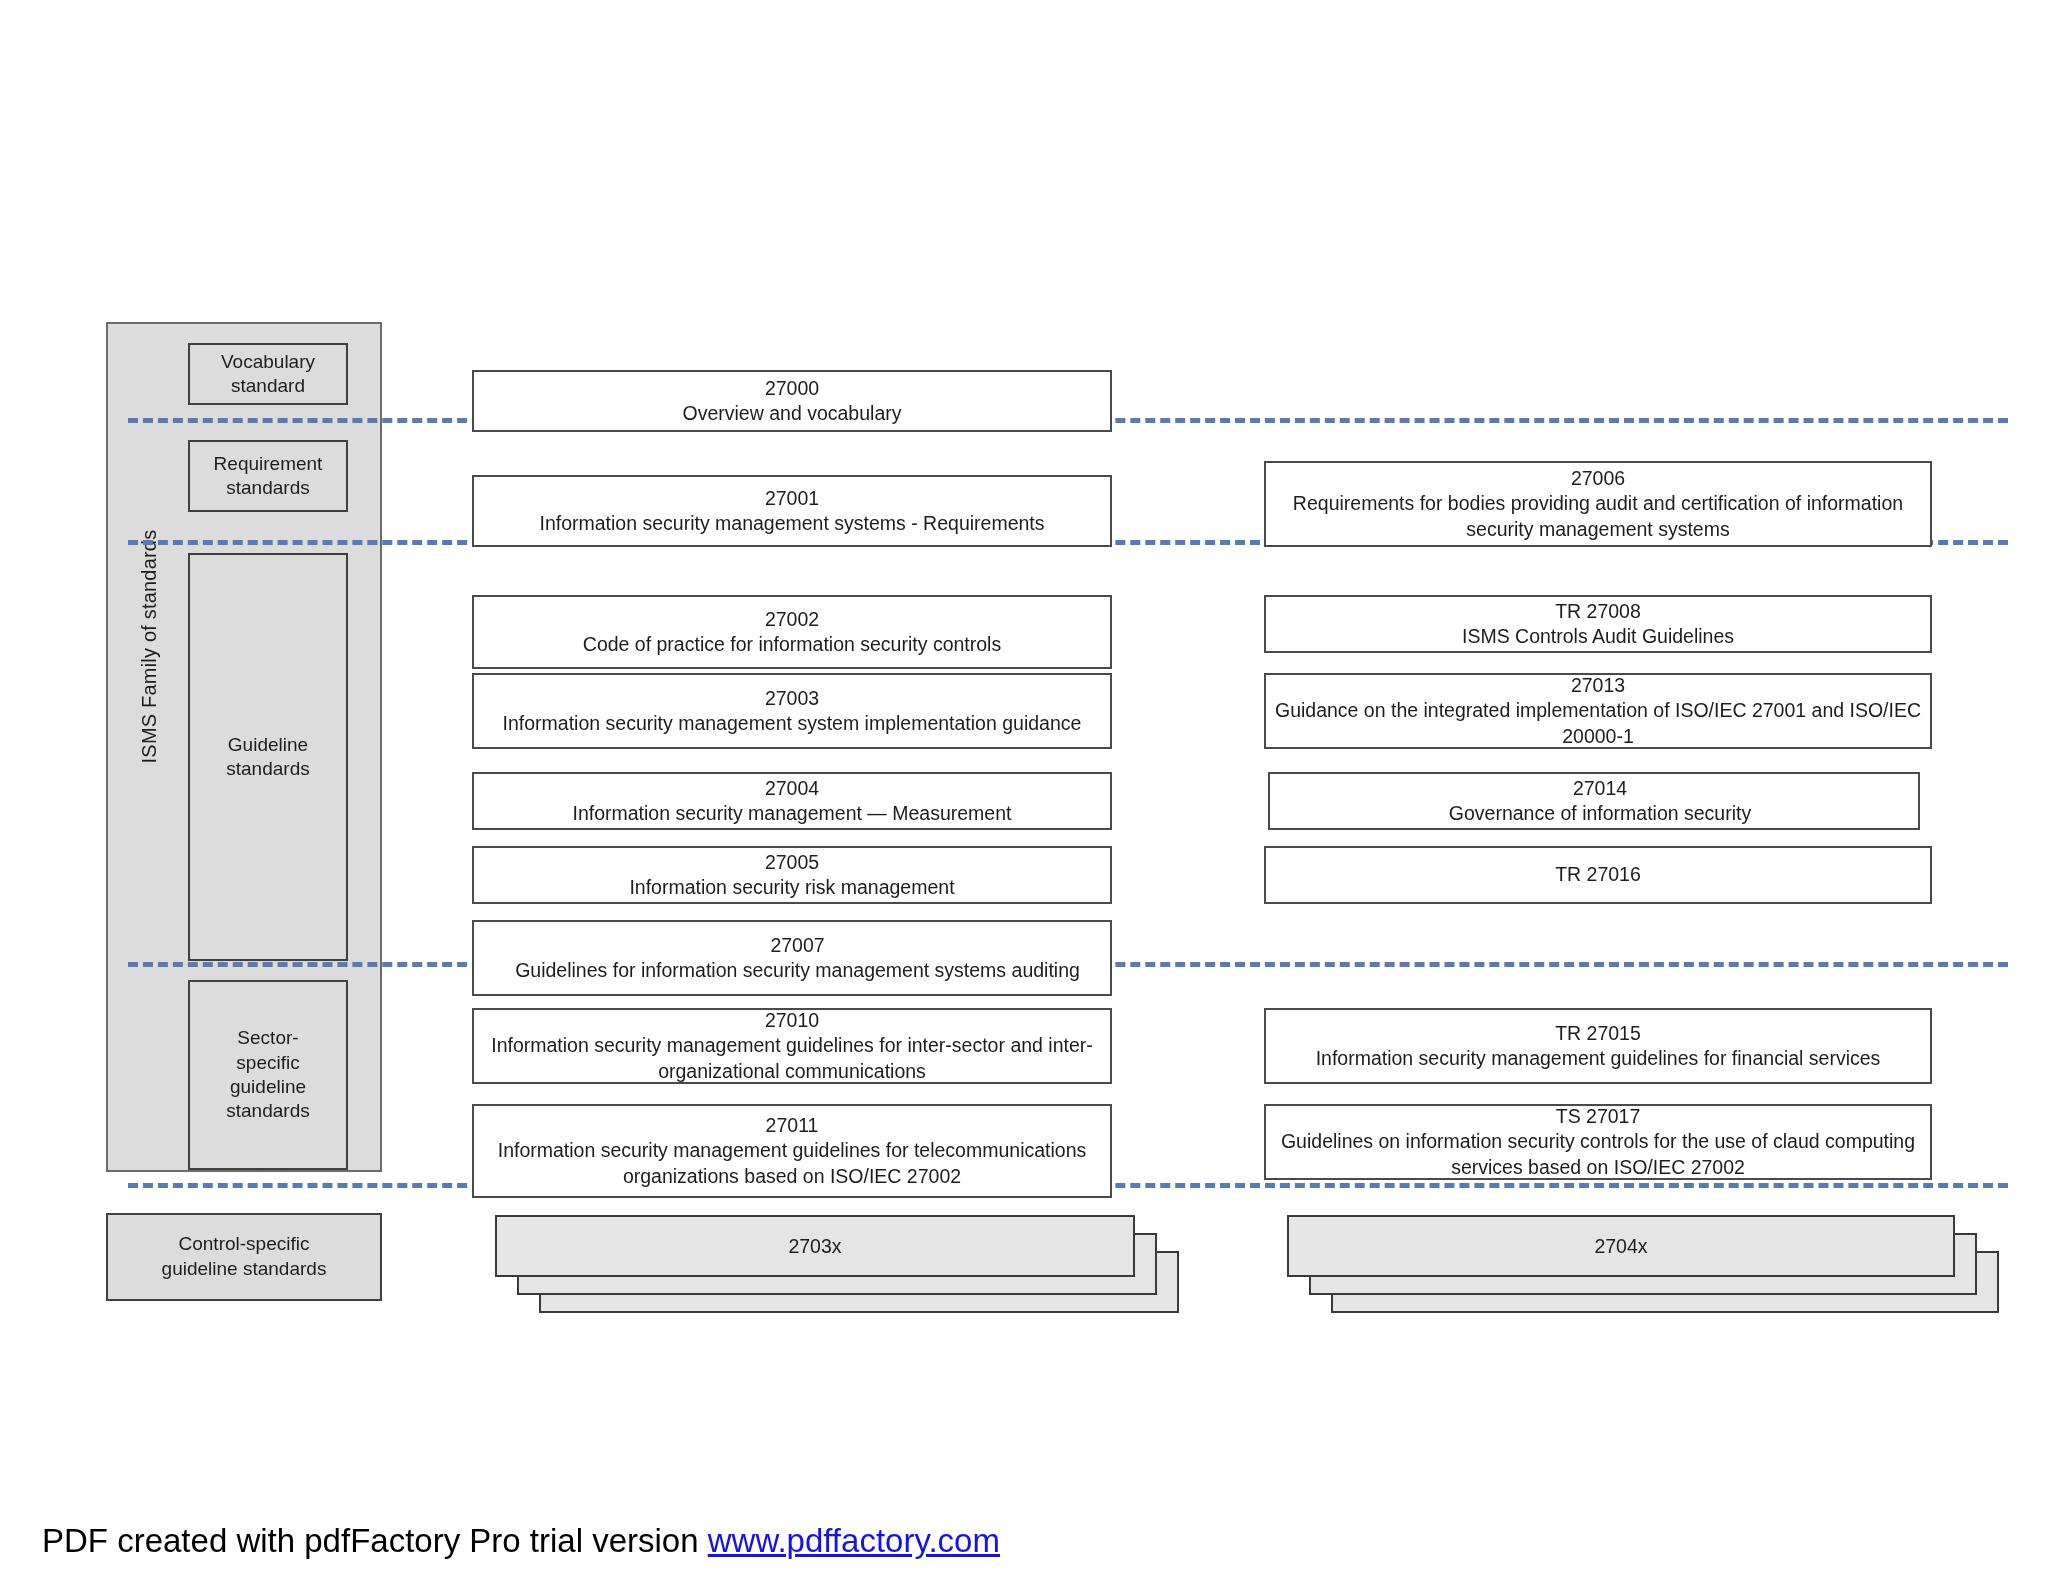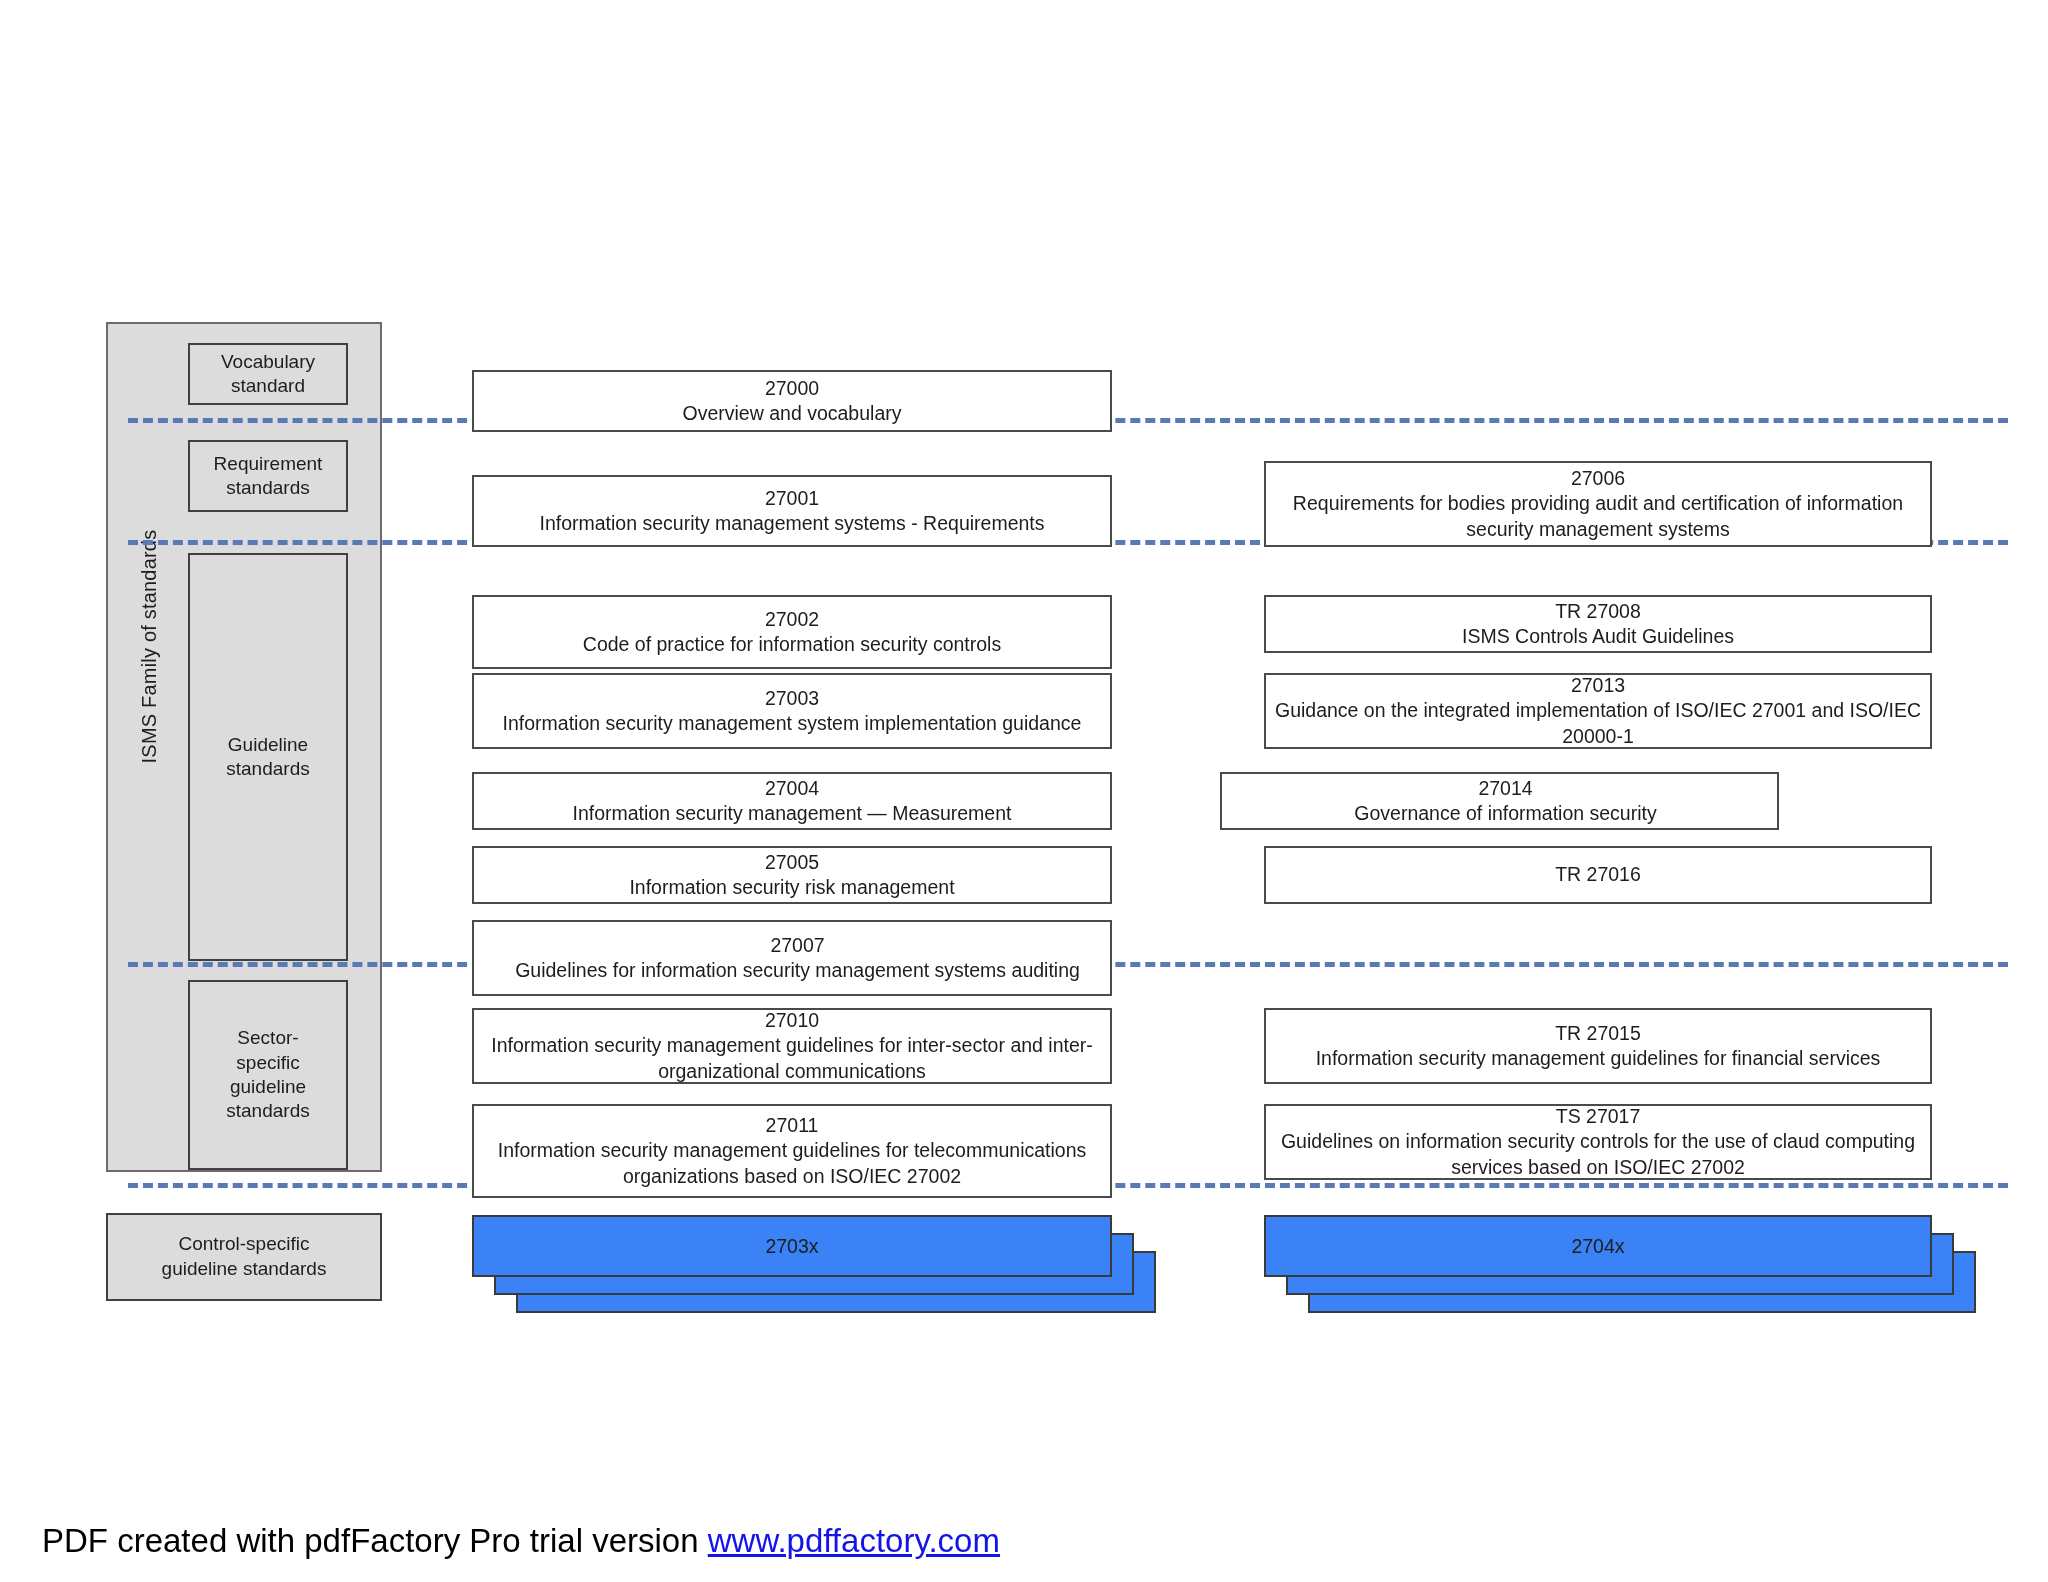--- a/index.html
+++ b/index.html
@@ -112,23 +112,24 @@
     color: #1d1d1d;
     margin-top: 32px;
   }
   .std-box .num { display: block; }
   .std-box .ttl { display: block; }
 
   
   .stack { position: absolute; }
   .stack .card {
     position: absolute;
-    background: #3b82f6;
+    background: #e5e5e5;
     border: 2.5px solid #3a3a3a;
     box-sizing: border-box;
+    margin-left: 23px;
   }
   .stack .card.back2 { left: 44px; top: 36px; }
   .stack .card.back1 { left: 22px; top: 18px; }
   .stack .card.front {
     left: 0; top: 0;
     display: flex;
     align-items: center;
     justify-content: center;
     font-size: 19.5px;
     color: #1d1d1d;
@@ -225,21 +226,21 @@
   <div class="std-box" style="left:1264px; top:563px; width:668px; height:58px;">
     <span class="num">TR 27008</span>
     <span class="ttl">ISMS Controls Audit Guidelines</span>
   </div>
 
   <div class="std-box" style="left:1264px; top:641px; width:668px; height:76px;">
     <span class="num">27013</span>
     <span class="ttl">Guidance on the integrated implementation of ISO/IEC 27001 and ISO/IEC 20000-1</span>
   </div>
 
-  <div class="std-box" style="left:1220px; top:740px; width:559px; height:58px;padding-left:20px;">
+  <div class="std-box" style="left:1268px; top:740px; width:652px; height:58px;padding-left:20px;">
     <span class="num">27014</span>
     <span class="ttl">Governance of information security</span>
   </div>
 
   <div class="std-box" style="left:1264px; top:814px; width:668px; height:58px;align-items:center;">
     <span class="num">TR 27016</span>
   </div>
 
   <div class="std-box" style="left:1264px; top:976px; width:668px; height:76px;">
     <span class="num">TR 27015</span>

